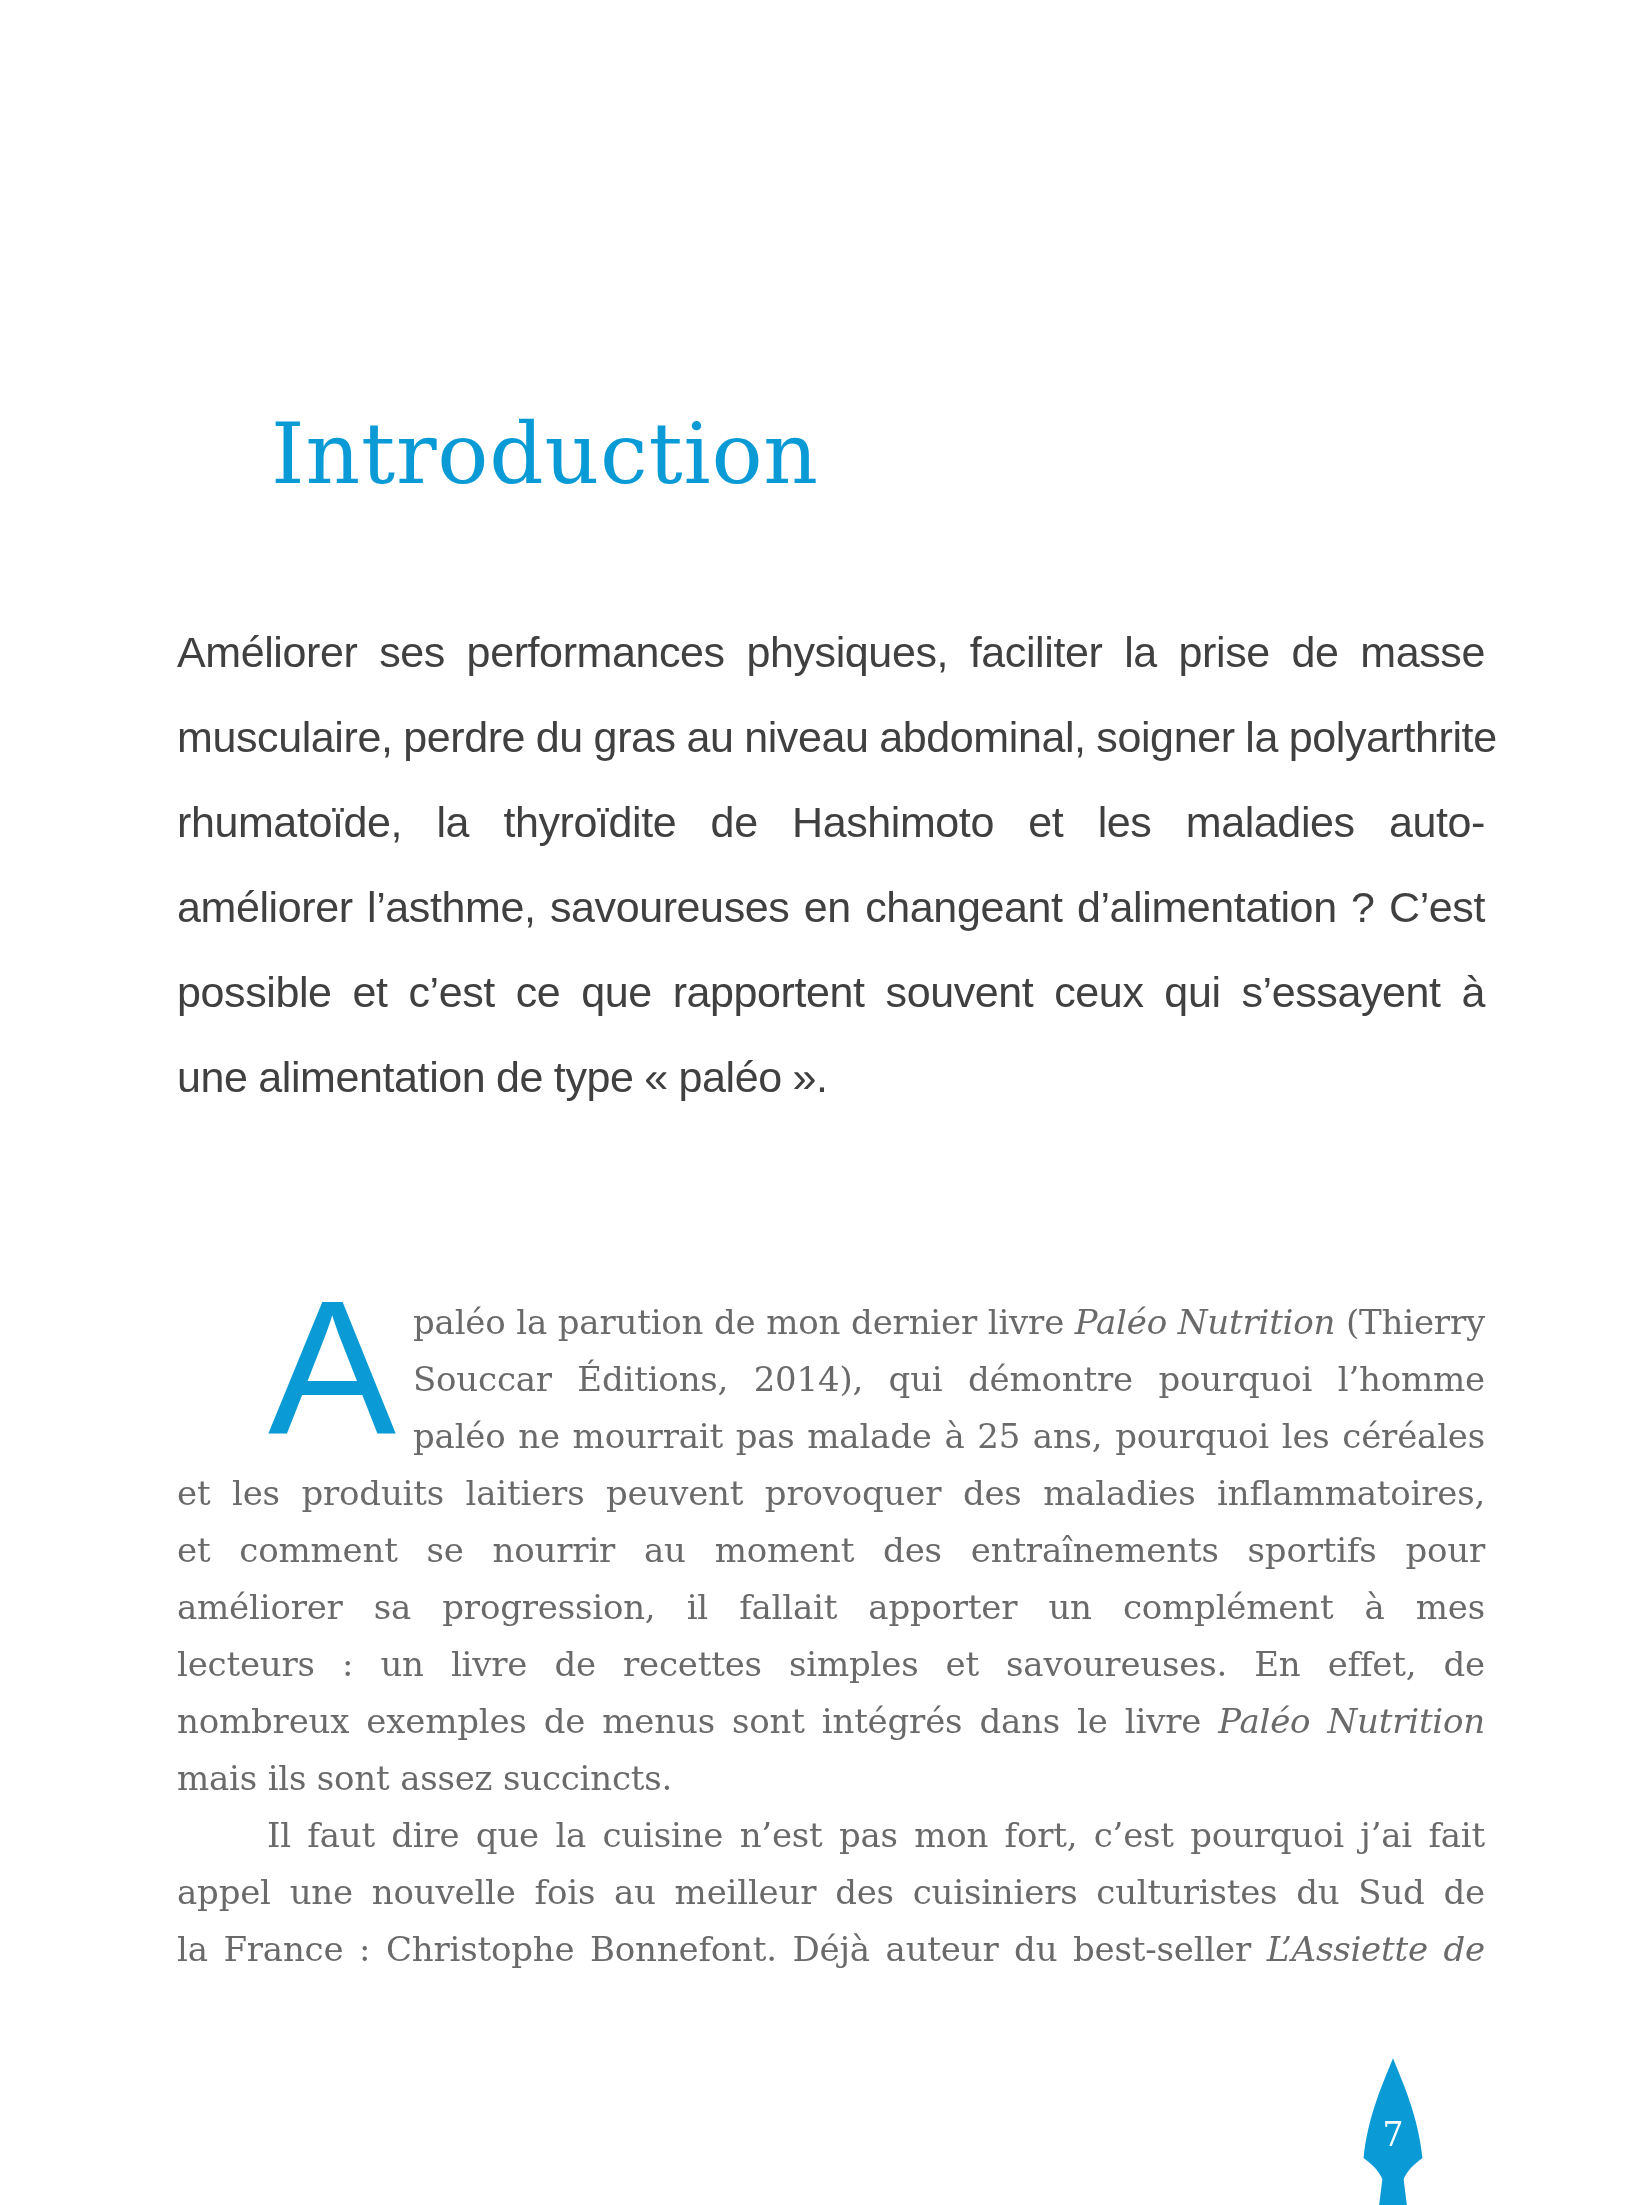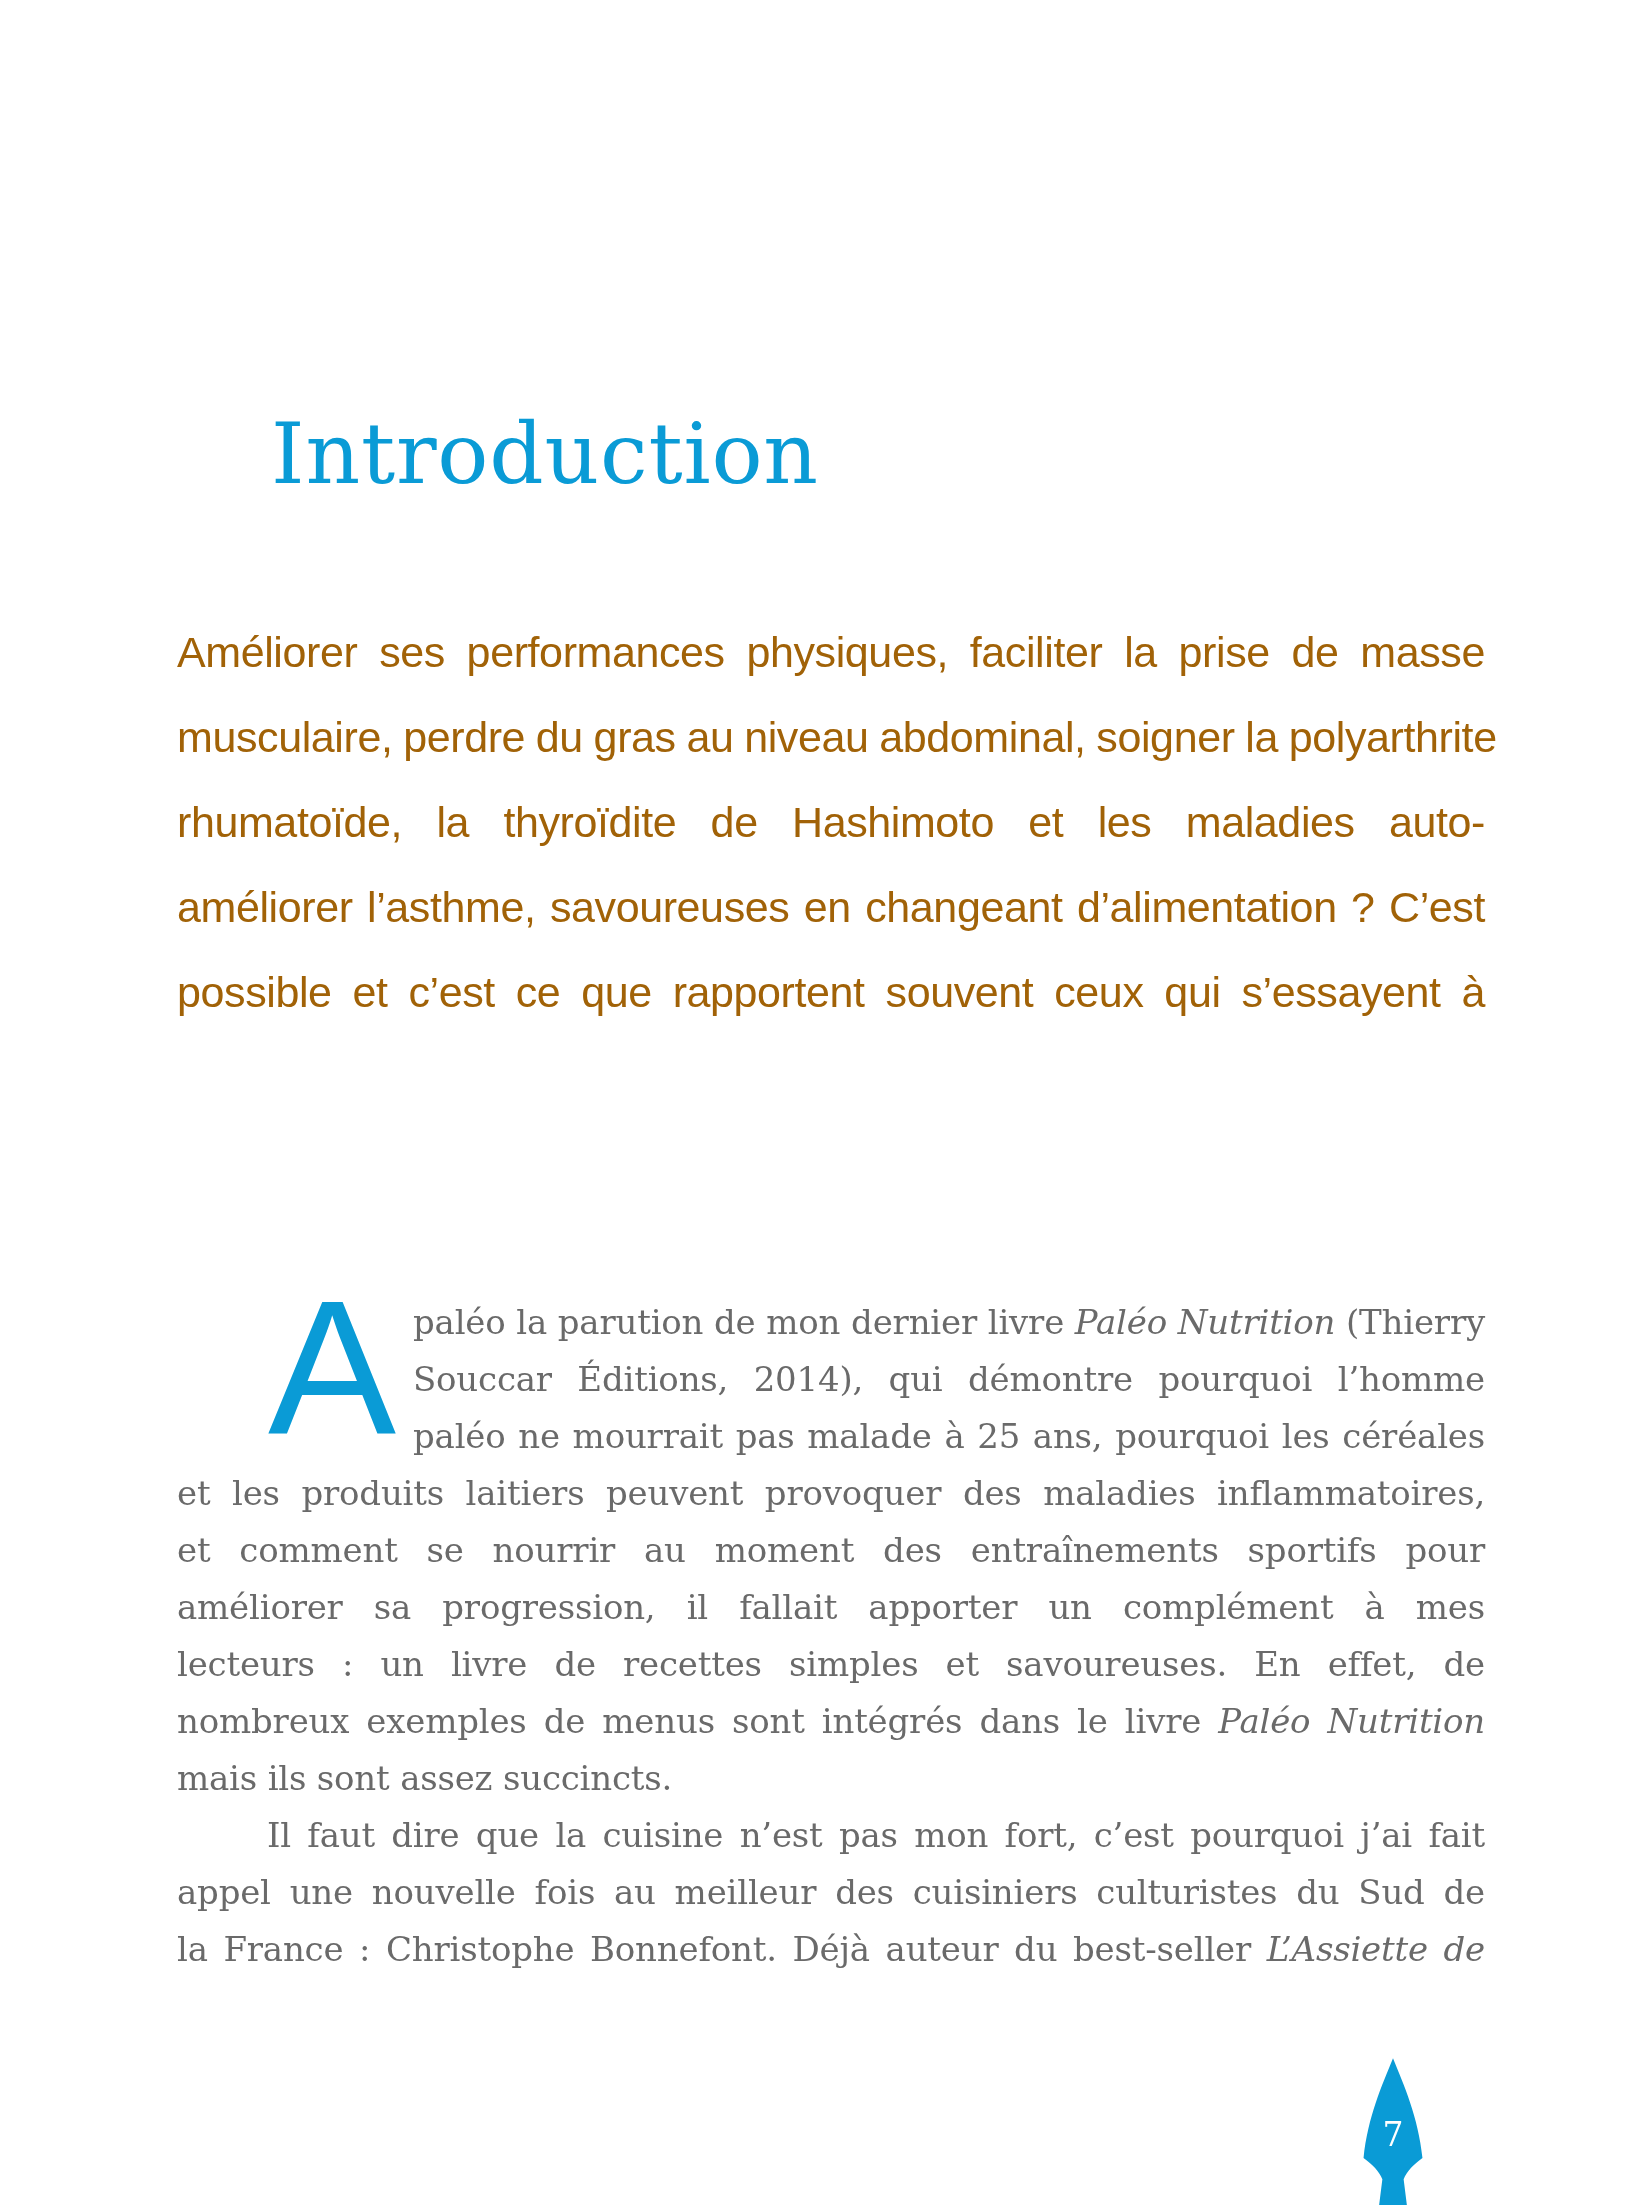--- a/index.html
+++ b/index.html
@@ -21,21 +21,21 @@
 
   .intro {
     position: absolute;
     left: 177px;
     top: 610px;
     width: 1308px;
     margin: 0;
     font-family: "Liberation Sans", sans-serif;
     font-size: 43px;
     line-height: 85px;
-    color: #a16207;
+    color: #404040;
     text-align: justify;
     letter-spacing: -0.4px;
     word-spacing: -0.8px;
   }
   .intro .line { display: block; text-align: justify; text-align-last: justify; height: 85px; white-space: nowrap; overflow: visible; }
   .intro .line.last { text-align-last: left; }
 
   .body-text {
     position: absolute;
     left: 177px;
@@ -88,20 +88,21 @@
 <body>
 
 <h1 class="page-title">Introduction</h1>
 
 <div class="intro">
   <span class="line">Améliorer ses performances physiques, faciliter la prise de masse</span>
   <span class="line">musculaire, perdre du gras au niveau abdominal, soigner la polyarthrite</span>
   <span class="line">rhumatoïde, la thyroïdite de Hashimoto et les maladies auto-</span>
   <span class="line">améliorer l’asthme, savoureuses en changeant d’alimentation ? C’est</span>
   <span class="line">possible et c’est ce que rapportent souvent ceux qui s’essayent à</span>
+  <span class="line last">une alimentation de type « paléo ».</span>
 </div>
 
 <div class="drop-cap">A</div>
 
 <div class="body-text">
   <div>
     <span class="line indent-dropcap"><span>paléo la parution de mon dernier livre </span><em>Paléo Nutrition</em><span> (Thierry</span></span>
     <span class="line indent-dropcap">Souccar Éditions, 2014), qui démontre pourquoi l’homme</span>
     <span class="line indent-dropcap">paléo ne mourrait pas malade à 25 ans, pourquoi les céréales</span>
     <span class="line">et les produits laitiers peuvent provoquer des maladies inflammatoires,</span>

